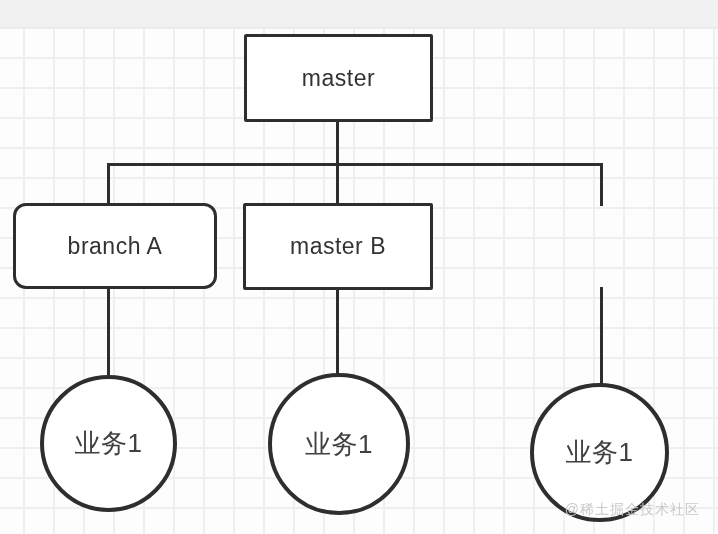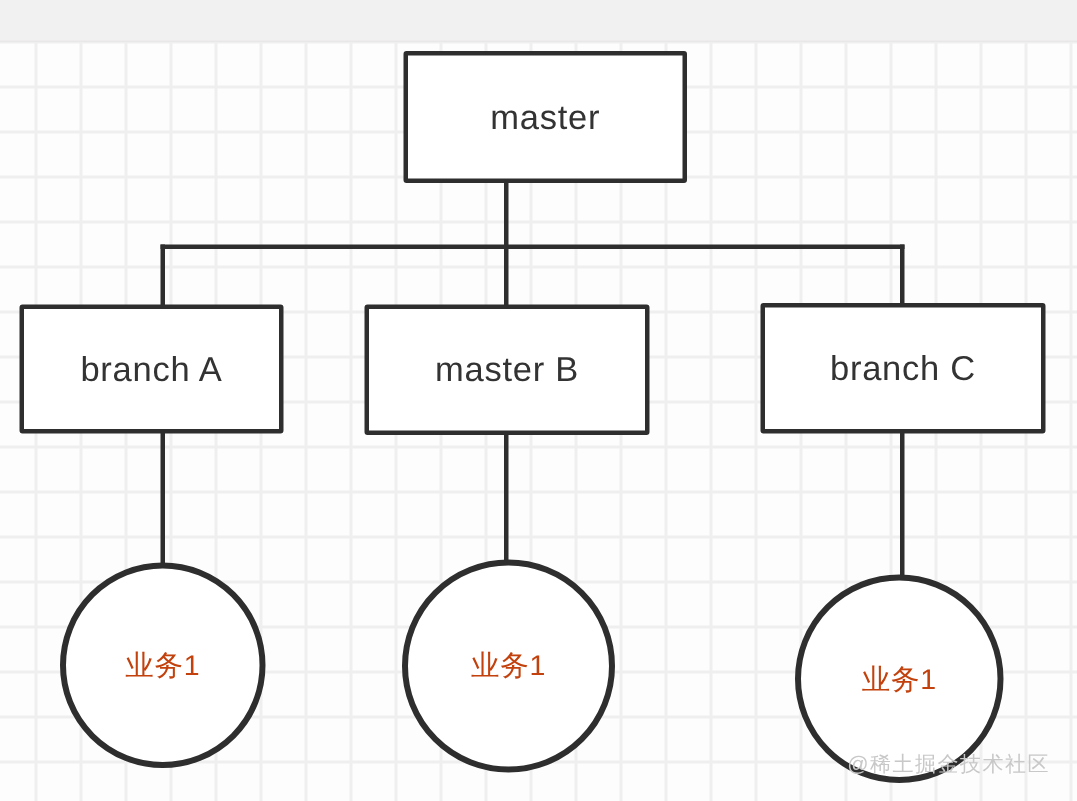--- a/index.html
+++ b/index.html
@@ -42,40 +42,40 @@
   }
   .node-circle {
     position: absolute;
     box-sizing: border-box;
     background: #ffffff;
     border: 4px solid #2e2e2e;
     border-radius: 50%;
     display: flex;
     align-items: center;
     justify-content: center;
-    font-size: 19px;
-    color: #c2410c;
+    font-size: 26px;
+    color: #404040;
     letter-spacing: 0.5px;
     z-index: 3;
   }
   .line {
     position: absolute;
     background: #2e2e2e;
     z-index: 2;
   }
   #ln-master-down   { left: 336px; top: 120px; width: 3px;  height: 86px; }
   #ln-horizontal    { left: 107px; top: 163px; width: 496px; height: 3px; }
   #ln-drop-a        { left: 107px; top: 163px; width: 3px;  height: 43px; }
   #ln-drop-c        { left: 600px; top: 163px; width: 3px;  height: 43px; }
   #ln-a-service     { left: 107px; top: 287px; width: 3px;  height: 91px; }
   #ln-b-service     { left: 336px; top: 288px; width: 3px;  height: 88px; }
   #ln-c-service     { left: 600px; top: 287px; width: 3px;  height: 99px; }
 
-  #node-master   { left: 244px; top: 34px;  width: 189px; height: 88px; margin-left: 25px; }
-  #node-branch-a { left: 13px;  top: 203px; width: 176px; height: 86px; }
+  #node-master   { left: 244px; top: 34px;  width: 189px; height: 88px; }
+  #node-branch-a { left: 13px;  top: 203px; width: 204px; height: 86px; border-radius: 13px; }
   #node-branch-b { left: 243px; top: 203px; width: 190px; height: 87px; }
   #node-branch-c { left: 507px; top: 202px; width: 190px; height: 87px; }
 
   #node-service-a { left: 40px;  top: 375px; width: 137px; height: 137px; }
   #node-service-b { left: 268px; top: 373px; width: 142px; height: 142px; }
   #node-service-c { left: 530px; top: 383px; width: 139px; height: 139px; }
 
   .watermark {
     position: absolute;
     right: 18px;
@@ -104,23 +104,20 @@
 
   <div class="node-rect" id="node-master">
     <span>master</span>
   </div>
   <div class="node-rect" id="node-branch-a">
     <span>branch A</span>
   </div>
   <div class="node-rect" id="node-branch-b">
     <span>master B</span>
   </div>
-  <div class="node-rect" id="node-branch-c">
-    <span>branch C</span>
-  </div>
 
   <div class="node-circle" id="node-service-a">
     <span>业务1</span>
   </div>
   <div class="node-circle" id="node-service-b">
     <span>业务1</span>
   </div>
   <div class="node-circle" id="node-service-c">
     <span>业务1</span>
   </div>

